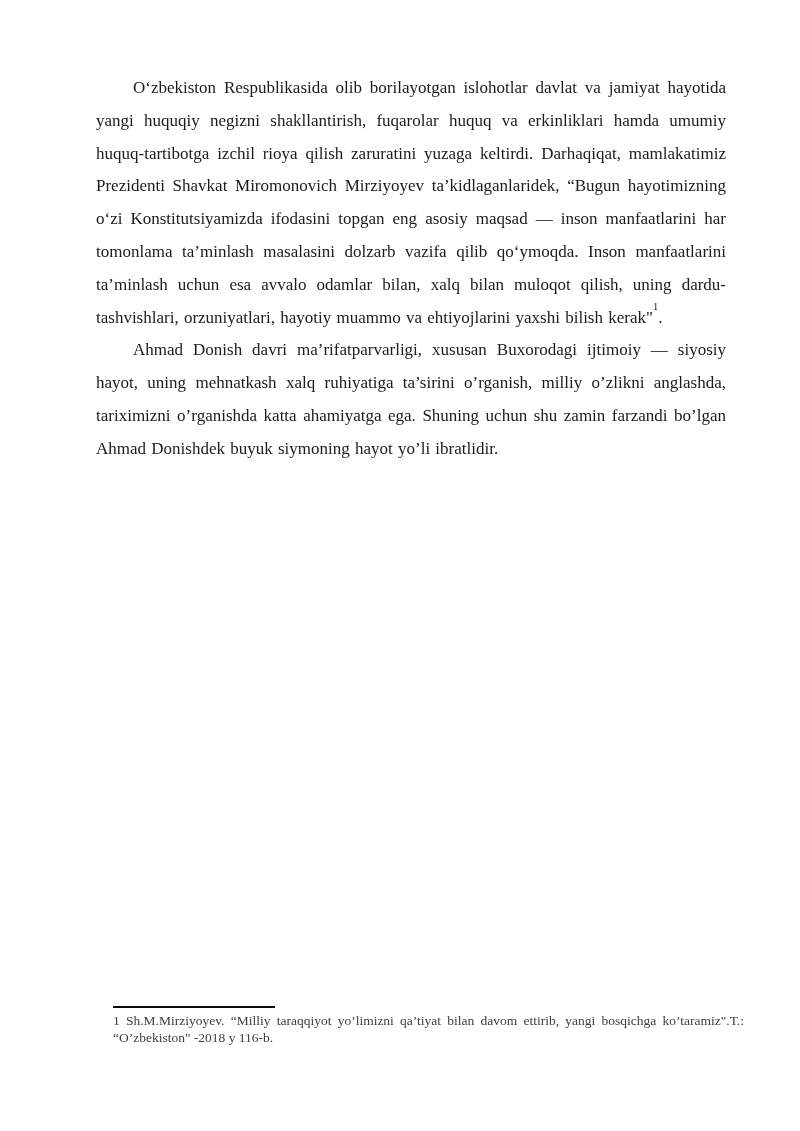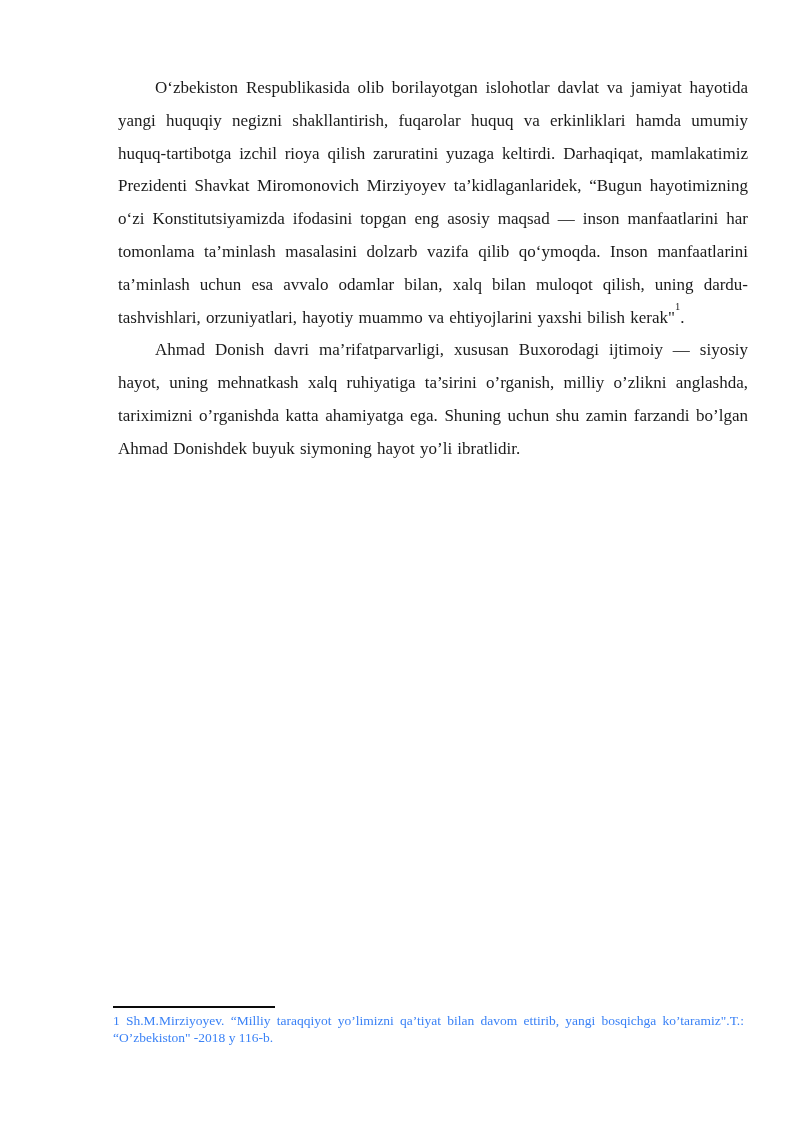--- a/index.html
+++ b/index.html
@@ -9,21 +9,21 @@
     width: 800px;
     height: 1131px;
     margin: 0 auto;
     background: #ffffff;
     font-family: "Liberation Serif", "DejaVu Serif", serif;
     color: #1b1b1b;
     overflow: hidden;
   }
   .body-text {
     position: absolute;
-    left: 118px;
+    left: 96px;
     top: 72px;
     width: 630px;
   }
   .para {
     font-size: 17px;
     line-height: 32.8px;
     text-align: justify;
     text-indent: 37px;
     word-spacing: 1px;
   }
@@ -42,21 +42,21 @@
   .footnote-rule {
     width: 162px;
     height: 0;
     border-top: 2px solid #0a0a0a;
     margin-bottom: 4px;
   }
   .footnote {
     font-size: 13.5px;
     line-height: 17.3px;
     text-align: justify;
-    color: #3b82f6;
+    color: #404040;
   }
 </style>
 </head>
 <body>
 
 <div class="page">
 
   <div class="body-text">
     <p class="para"><span>O‘zbekiston Respublikasida olib borilayotgan islohotlar davlat va jamiyat hayotida yangi huquqiy negizni shakllantirish, fuqarolar huquq va erkinliklari hamda umumiy huquq-tartibotga izchil rioya qilish zaruratini yuzaga keltirdi. Darhaqiqat, mamlakatimiz Prezidenti Shavkat Miromonovich Mirziyoyev ta’kidlaganlaridek, “Bugun hayotimizning o‘zi Konstitutsiyamizda ifodasini topgan eng asosiy maqsad — inson manfaatlarini har tomonlama ta’minlash masalasini dolzarb vazifa qilib qo‘ymoqda. Inson manfaatlarini ta’minlash uchun esa avvalo odamlar bilan, xalq bilan muloqot qilish, uning dardu-tashvishlari, orzuniyatlari, hayotiy muammo va ehtiyojlarini yaxshi bilish kerak"</span><sup class="fn-ref">1</sup><span>.</span></p>
     <p class="para"><span>Ahmad Donish davri ma’rifatparvarligi, xususan Buxorodagi ijtimoiy — siyosiy hayot, uning mehnatkash xalq ruhiyatiga ta’sirini o’rganish, milliy o’zlikni anglashda, tariximizni o’rganishda katta ahamiyatga ega. Shuning uchun shu zamin farzandi bo’lgan Ahmad  Donishdek buyuk siymoning hayot yo’li ibratlidir.</span></p>

